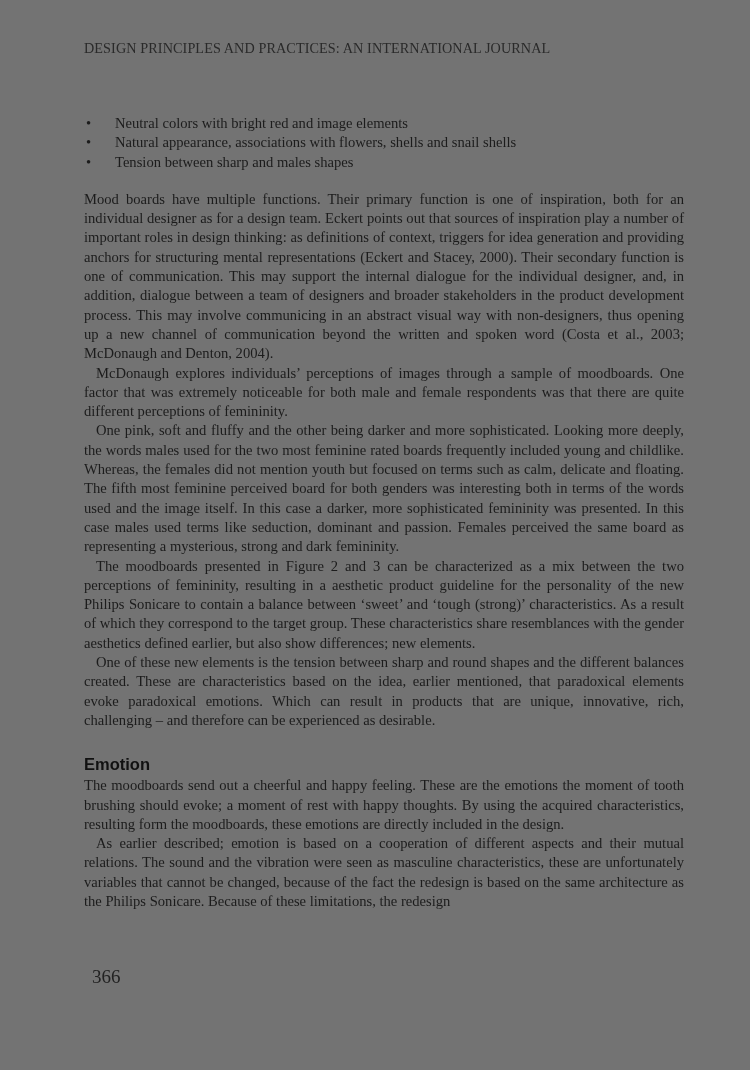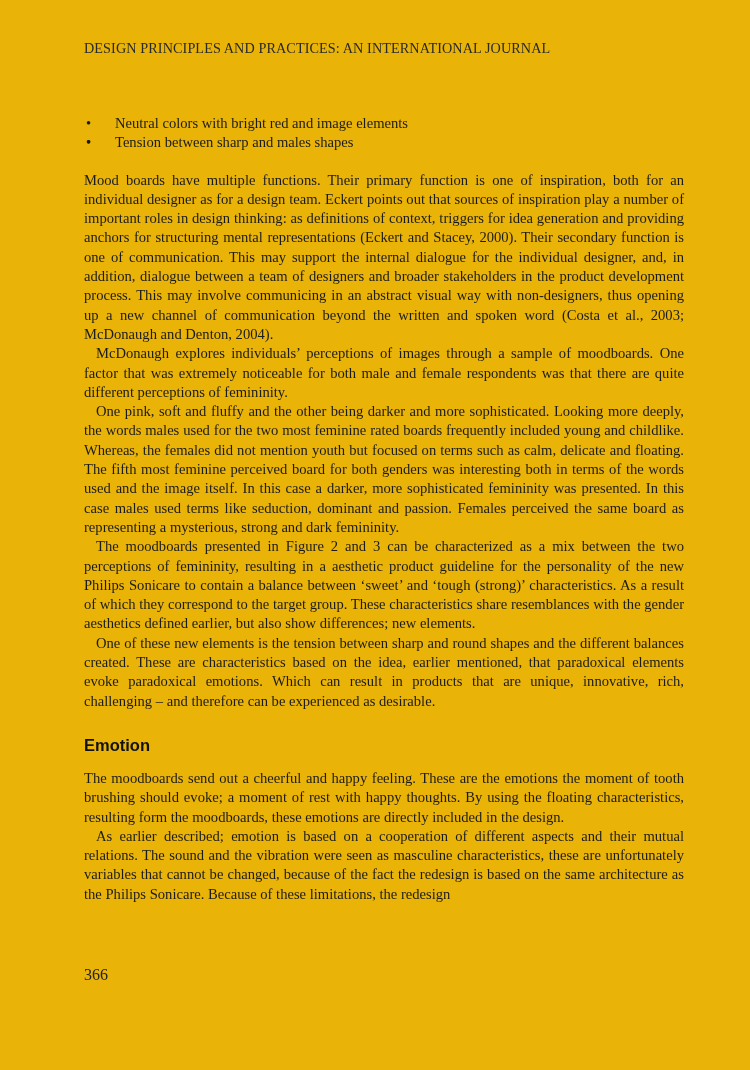--- a/index.html
+++ b/index.html
@@ -1,67 +1,68 @@
 <!DOCTYPE html>
 <html><head>
 <meta charset="utf-8">
 <style>
   html, body { margin: 0; padding: 0; background: #ffffff; }
   body { width: 750px; height: 1070px; position: relative; overflow: hidden; color: #1a1a1a; }
-  .page { position: absolute; left: 0; top: 0; width: 750px; height: 1070px; background: #eab308; }
+  .page { position: absolute; left: 0; top: 0; width: 750px; height: 1070px; background: #737373; }
   .running-head {
     position: absolute; left: 84px; top: 40px;
     font-family: "Liberation Serif", serif; font-size: 14.2px; letter-spacing: 0.1px;
     color: #2a2a2a; white-space: nowrap;
   }
   .content {
     position: absolute; left: 84px; top: 114px; width: 600px;
     font-family: "Liberation Serif", serif; font-size: 14.6px; line-height: 19.3px;
     color: #1c1c1c;
   }
   ul.bullets { list-style: none; margin: 0 0 18px 0; padding: 0; }
   ul.bullets li { position: relative; padding-left: 31px; margin: 0; }
   ul.bullets li .bullet { position: absolute; left: 2px; top: 0; }
   p { margin: 0; text-align: justify; hyphens: manual; }
   p.indent { text-indent: 12px; }
   h2.section {
     font-family: "Liberation Sans", sans-serif; font-weight: bold; font-size: 16.5px;
-    margin: 24px 0 14px 0; line-height: 20px; color: #111;
+    margin: 24px 0 2px 0; line-height: 20px; color: #111;
   }
   .page-number {
-    position: absolute; left: 84px; top: 966px;
-    font-family: "Liberation Serif", serif; font-size: 16px; color: #222;
+    position: absolute; left: 92px; top: 966px;
+    font-family: "Liberation Serif", serif; font-size: 19px; color: #222;
   }
 </style>
 </head>
 <body>
 
 <div class="page">
   <div class="running-head">DESIGN PRINCIPLES AND PRACTICES: AN INTERNATIONAL JOURNAL</div>
 
   <div class="content">
     <ul class="bullets">
       <li>
         <span class="bullet">•</span>
         <span>Neutral colors with bright red and image elements</span>
       </li>
       <li>
         <span class="bullet">•</span>
+        <span>Natural appearance, associations with flowers, shells and snail shells</span>
       </li>
       <li>
         <span class="bullet">•</span>
         <span>Tension between sharp and males shapes</span>
       </li>
     </ul>
 
     <p>Mood boards have multiple functions. Their primary function is one of inspiration, both for an individual designer as for a design team. Eckert points out that sources of inspiration play a number of important roles in design thinking: as definitions of context, triggers for idea generation and providing anchors for structuring mental representations (Eckert and Stacey, 2000). Their secondary function is one of communication. This may support the internal dialogue for the individual designer, and, in addition, dialogue between a team of designers and broader stakeholders in the product development process. This may involve communic­ing in an abstract visual way with non-designers, thus opening up a new channel of com­munication beyond the written and spoken word (Costa et al., 2003; McDonaugh and Denton, 2004).</p>
     <p class="indent">McDonaugh explores individuals’ perceptions of images through a sample of moodboards. One factor that was extremely noticeable for both male and female respondents was that there are quite different perceptions of femininity.</p>
     <p class="indent">One pink, soft and fluffy and the other being darker and more sophisticated. Looking more deeply, the words males used for the two most feminine rated boards frequently included young and childlike. Whereas, the females did not mention youth but focused on terms such as calm, delicate and floating. The fifth most feminine perceived board for both genders was interesting both in terms of the words used and the image itself. In this case a darker, more sophisticated femininity was presented. In this case males used terms like seduction, dominant and passion. Females perceived the same board as representing a mysterious, strong and dark femininity.</p>
     <p class="indent">The moodboards presented in Figure 2 and 3 can be characterized as a mix between the two perceptions of femininity, resulting in a aesthetic product guideline for the personality of the new Philips Sonicare to contain a balance between ‘sweet’ and ‘tough (strong)’ char­acteristics. As a result of which they correspond to the target group. These characteristics share resemblances with the gender aesthetics defined earlier, but also show differences; new elements.</p>
     <p class="indent">One of these new elements is the tension between sharp and round shapes and the different balances created. These are characteristics based on the idea, earlier mentioned, that paradox­ical elements evoke paradoxical emotions. Which can result in products that are unique, in­novative, rich, challenging – and therefore can be experienced as desirable.</p>
 
     <h2 class="section">Emotion</h2>
-    <p>The moodboards send out a cheerful and happy feeling. These are the emotions the moment of tooth brushing should evoke; a moment of rest with happy thoughts. By using the floating characteristics, resulting form the moodboards, these emotions are directly included in the design.</p>
+    <p>The moodboards send out a cheerful and happy feeling. These are the emotions the moment of tooth brushing should evoke; a moment of rest with happy thoughts. By using the acquired characteristics, resulting form the moodboards, these emotions are directly included in the design.</p>
     <p class="indent">As earlier described; emotion is based on a cooperation of different aspects and their mutual relations. The sound and the vibration were seen as masculine characteristics, these are unfortunately variables that cannot be changed, because of the fact the redesign is based on the same architecture as the Philips Sonicare. Because of these limitations, the redesign</p>
   </div>
 
   <div class="page-number">366</div>
 </div>
 
 </body></html>

